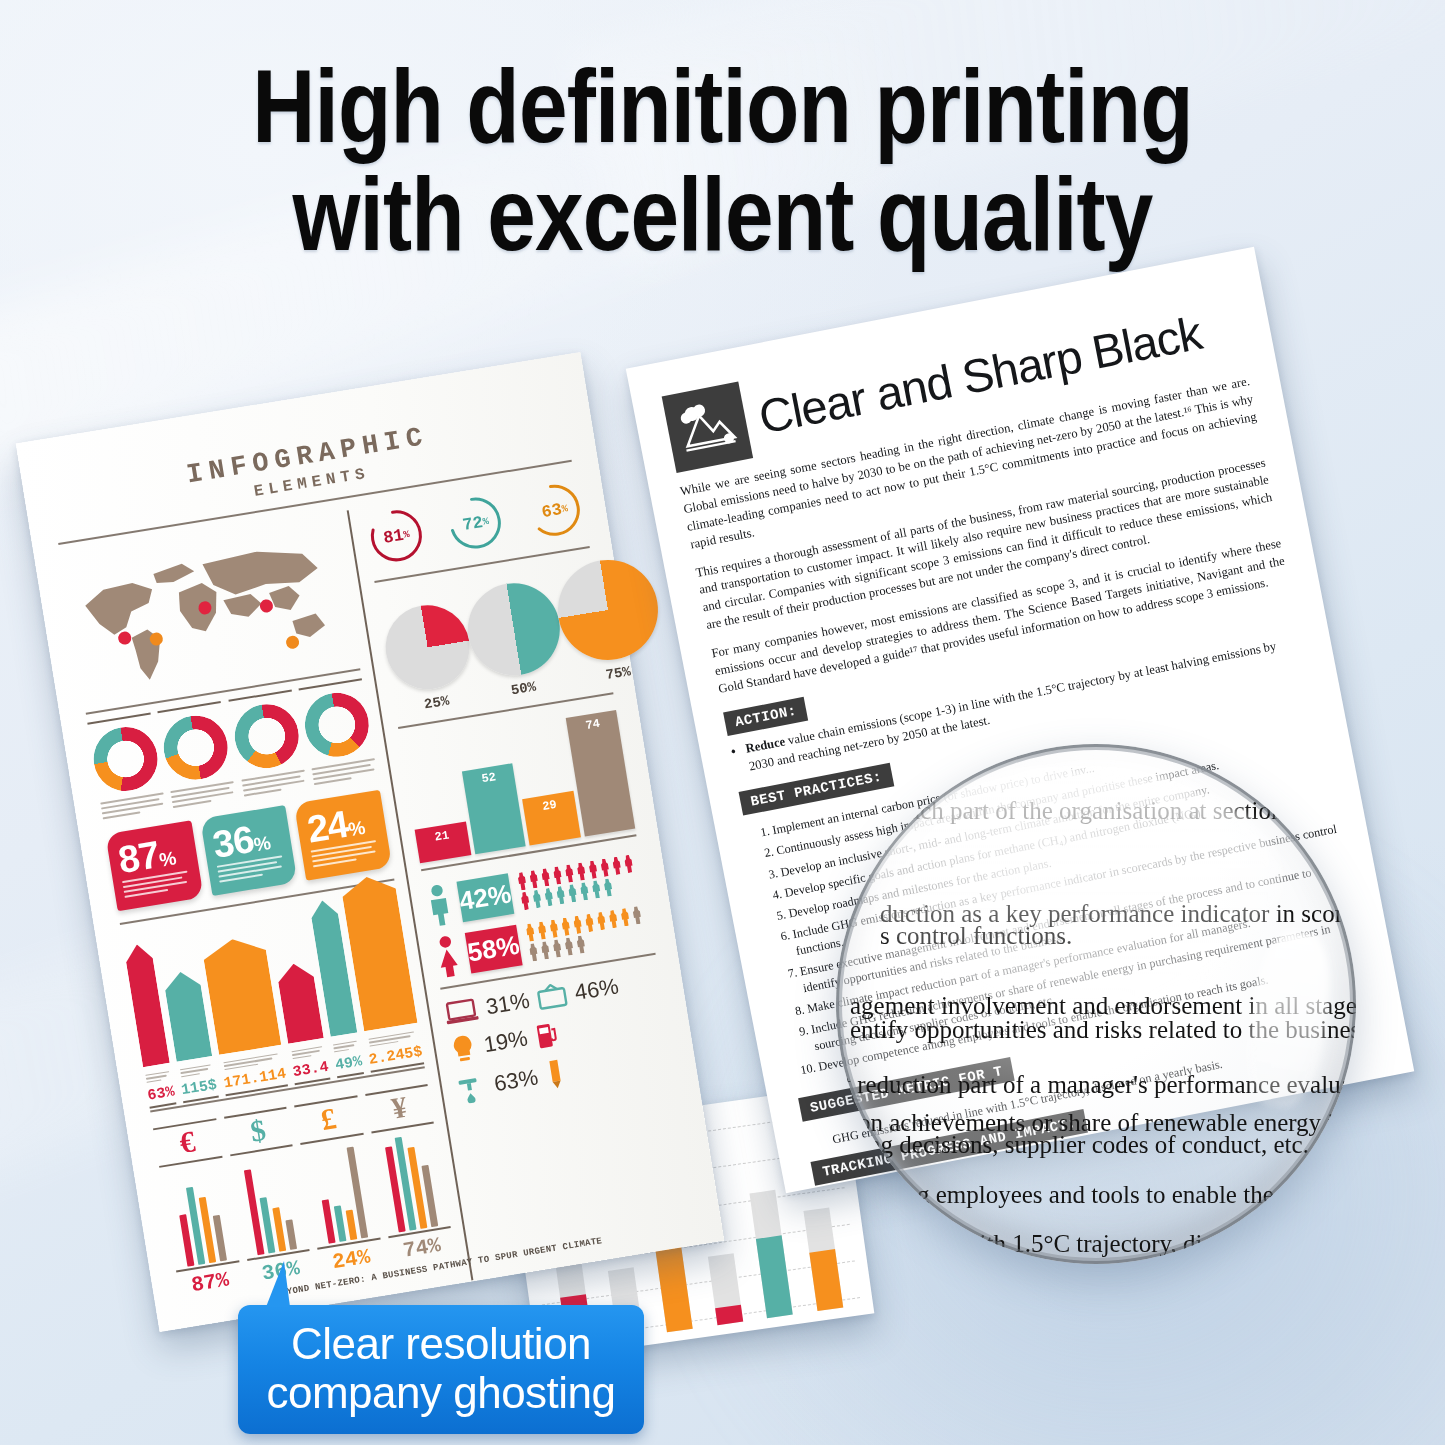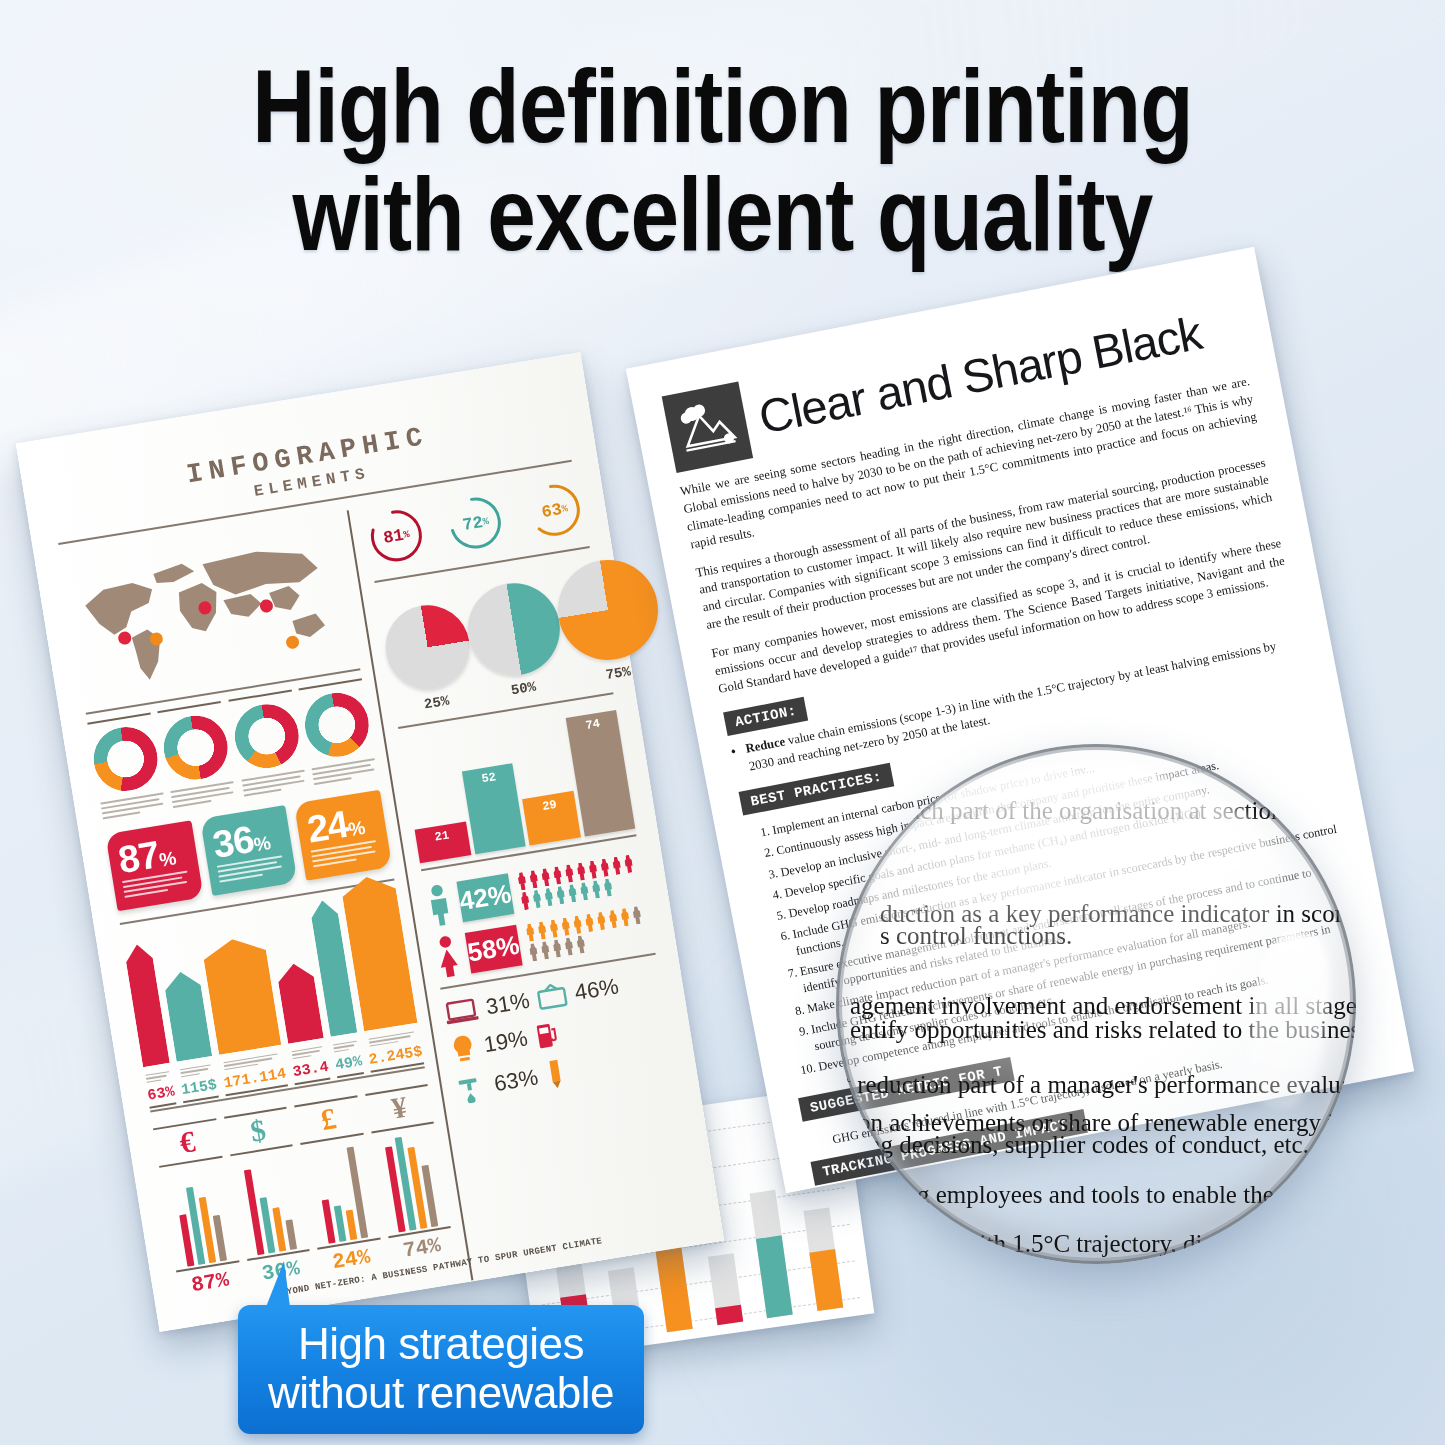--- a/index.html
+++ b/index.html
@@ -687,17 +687,17 @@
         <span style="top: 434.5px; left: 8px;">e among employees and tools to enable the organisation to reach i</span>
         <span style="top: 484px; left: 56px;">in line with 1.5°C trajectory, disclosed on a yearly basis</span>
       </div>
     <div class="lens-gloss gloss-a"></div>
     <div class="lens-gloss gloss-b"></div>
     <div class="lens-rim"></div>
   </div>
 
   <div class="badge" id="badge-high">
     <span class="tail"></span>
-    <span class="bl">High strategies</span>
-    <span class="bl">without renewable</span>
+    <span class="bl">Clear resolution</span>
+    <span class="bl">company ghosting</span>
   </div>
 
 </div>
 
 </body></html>

